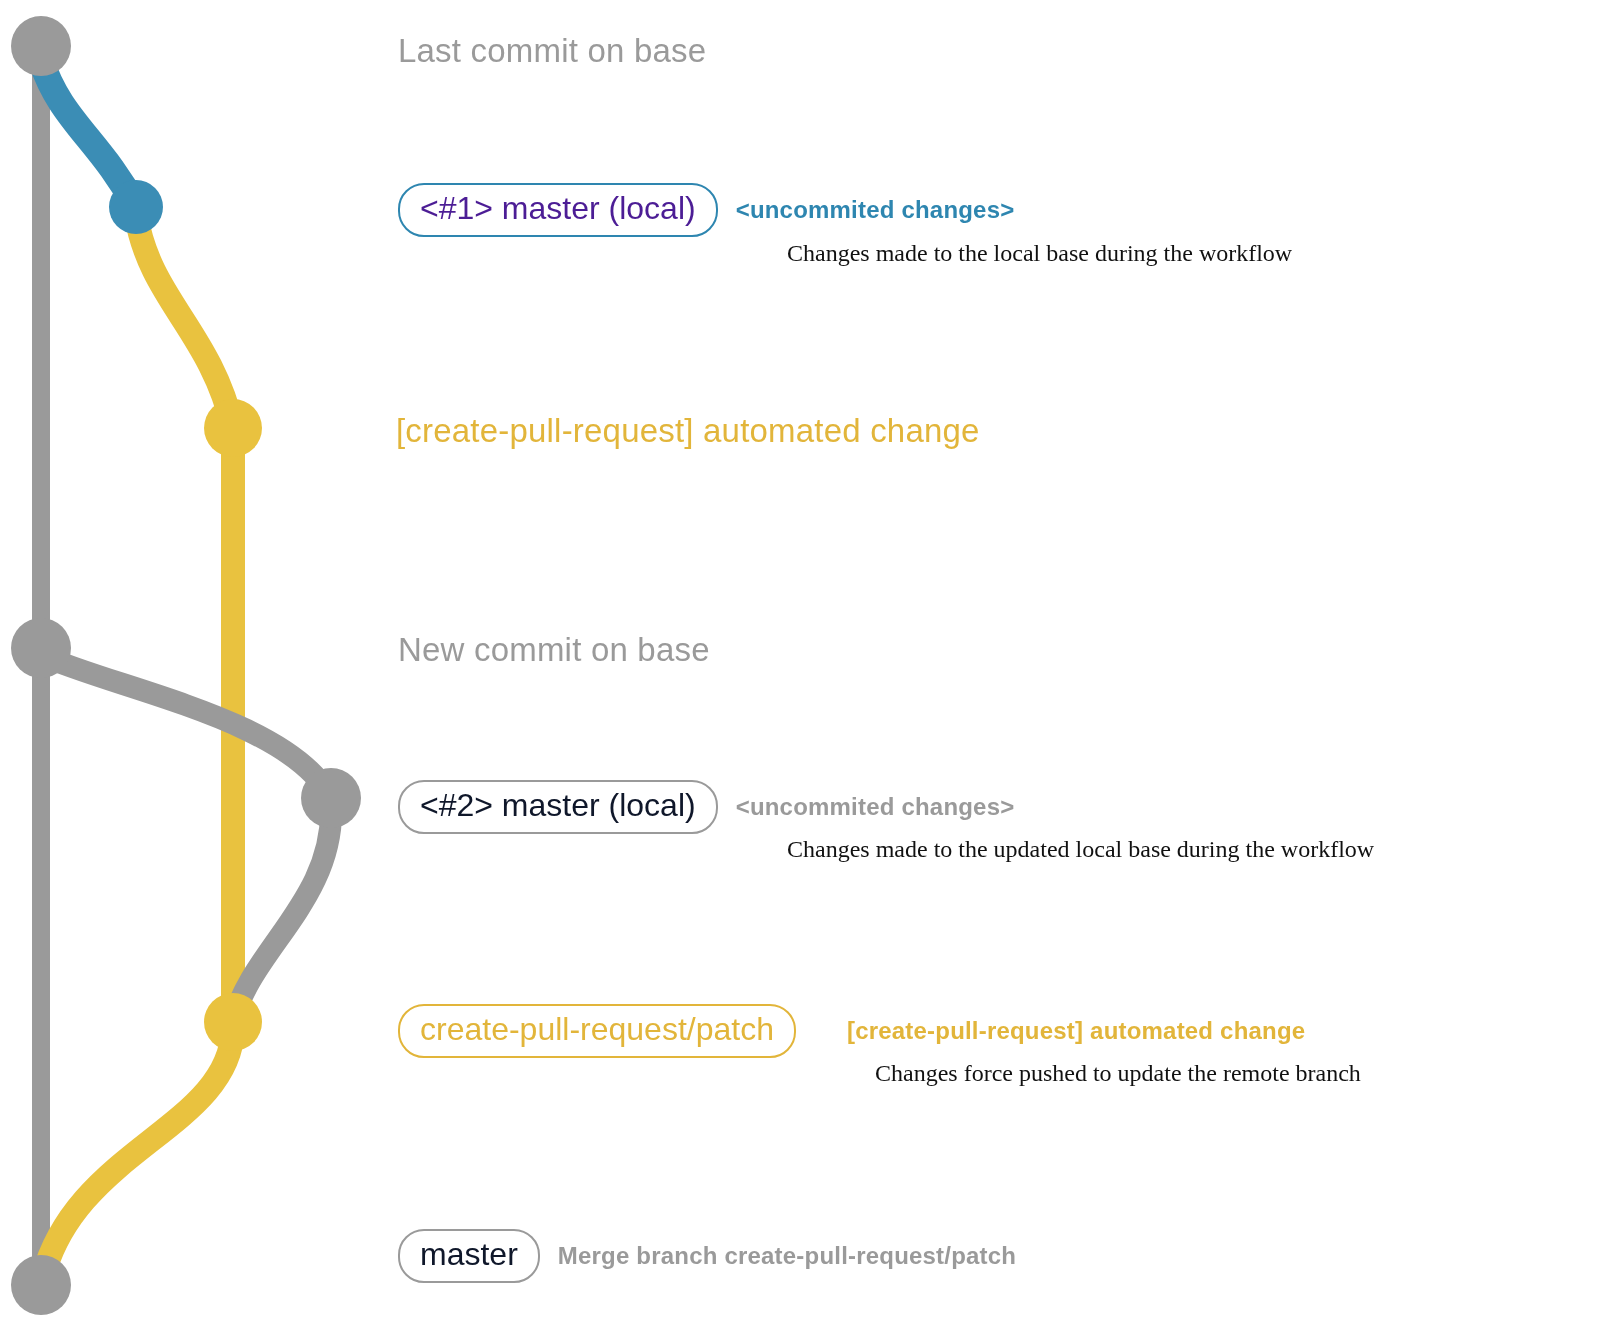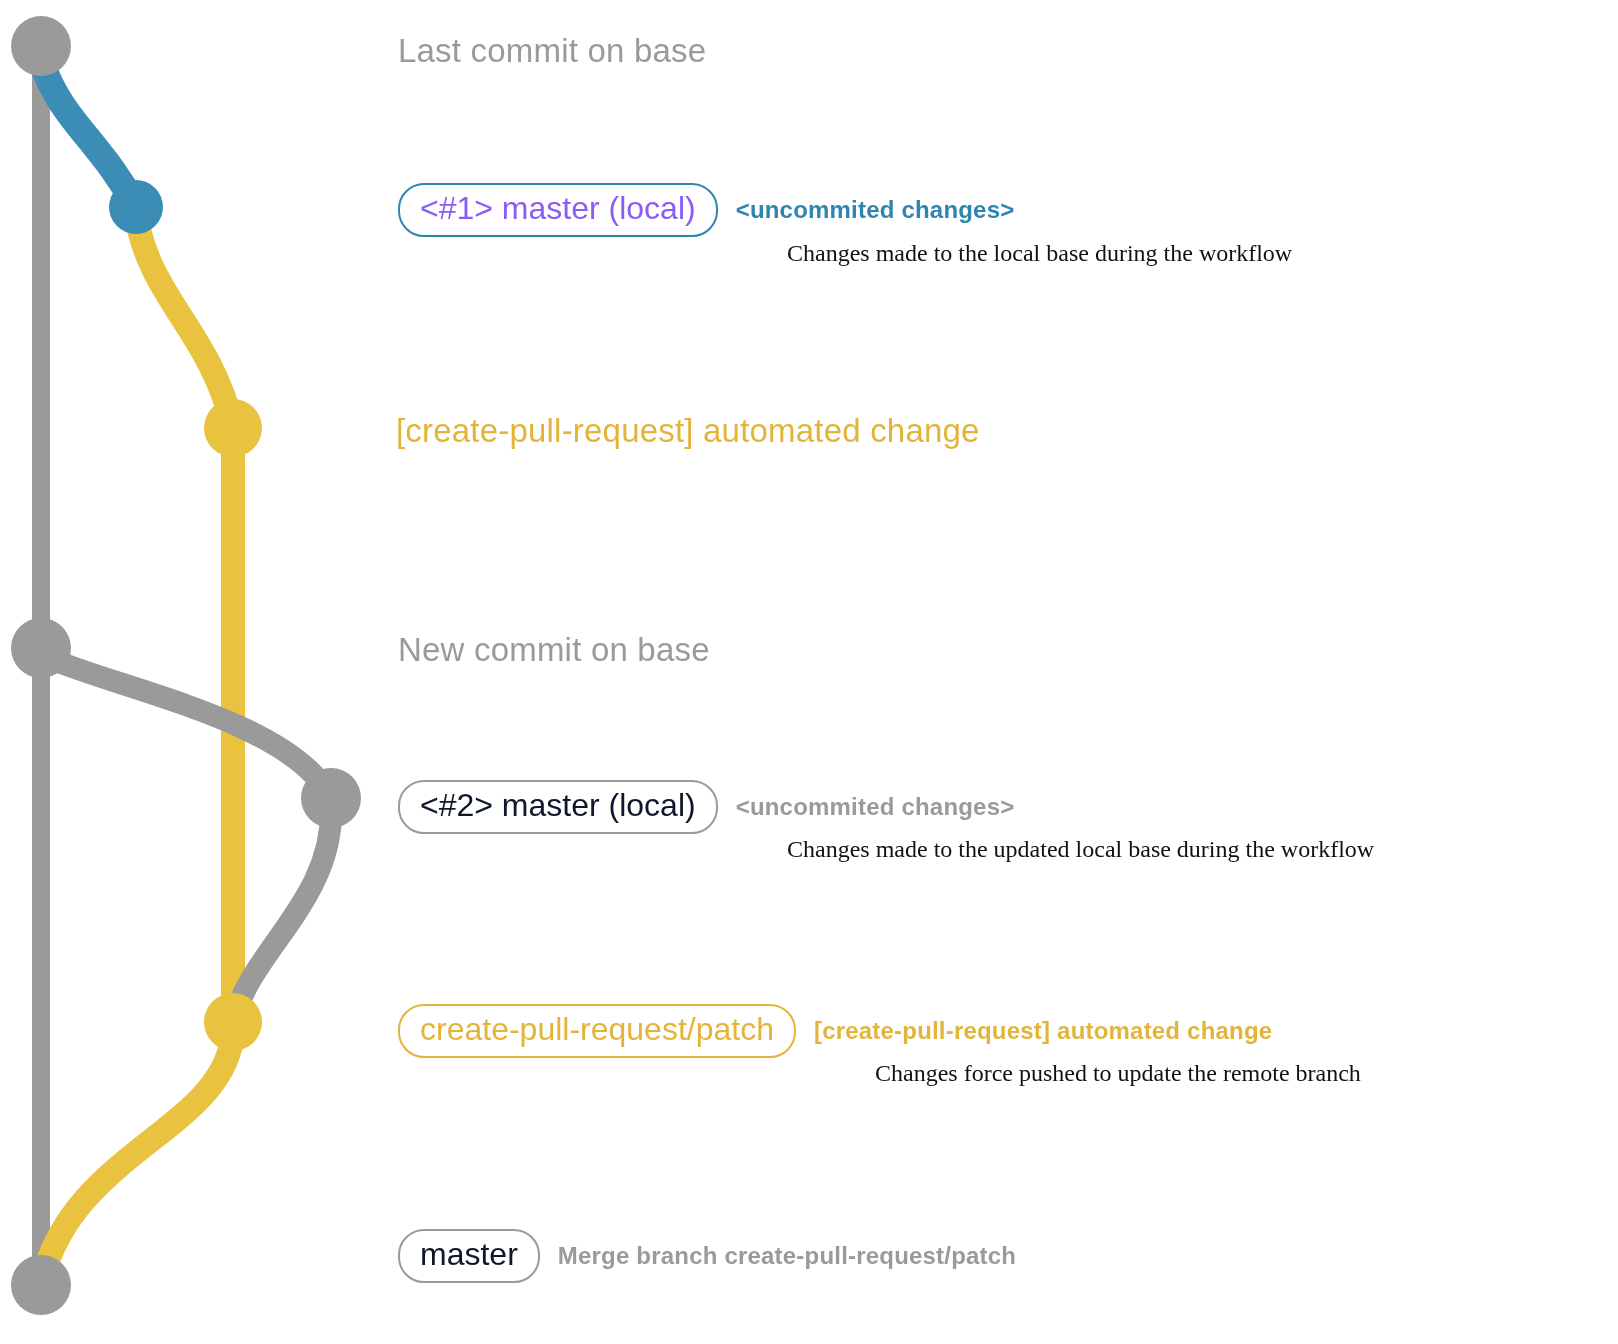--- a/index.html
+++ b/index.html
@@ -45,21 +45,21 @@
     border-radius: 26px;
     padding: 7px 20px 9px 20px;
     font-family: "Liberation Sans", sans-serif;
     font-size: 32px;
     line-height: 1.05;
     color: #0f172a;
     background: #ffffff;
   }
   .badge.blue {
     border-color: #2e86b0;
-    color: #8b5cf6;
+    color: #4c1d95;
   }
   .badge.yellow {
     border-color: #e2b53a;
     color: #e2b53a;
   }
   .msg {
     font-family: "Liberation Sans", sans-serif;
     font-size: 24px;
     margin-left: 18px;
     color: #9a9a9a;
@@ -127,21 +127,21 @@
   <div class="row" style="left:398px; top:631px;">
     <span class="plain-label">New commit on base</span>
   </div>
 
   <div class="row" style="left:398px; top:780px;">
     <span class="badge">&lt;#2&gt; master (local)</span>
     <span class="msg gray">&lt;uncommited changes&gt;</span>
   </div>
   <div class="note" style="left:787px; top:836px;">Changes made to the updated local base during the workflow</div>
 
-  <div class="row" style="left:398px; top:1004px;">
+  <div class="row" style="left:398px; top:1004px;gap:33px;">
     <span class="badge yellow">create-pull-request/patch</span>
     <span class="msg yellow">[create-pull-request] automated change</span>
   </div>
   <div class="note" style="left:875px; top:1060px;">Changes force pushed to update the remote branch</div>
 
   <div class="row" style="left:398px; top:1229px;">
     <span class="badge">master</span>
     <span class="msg gray">Merge branch create-pull-request/patch</span>
   </div>
 

